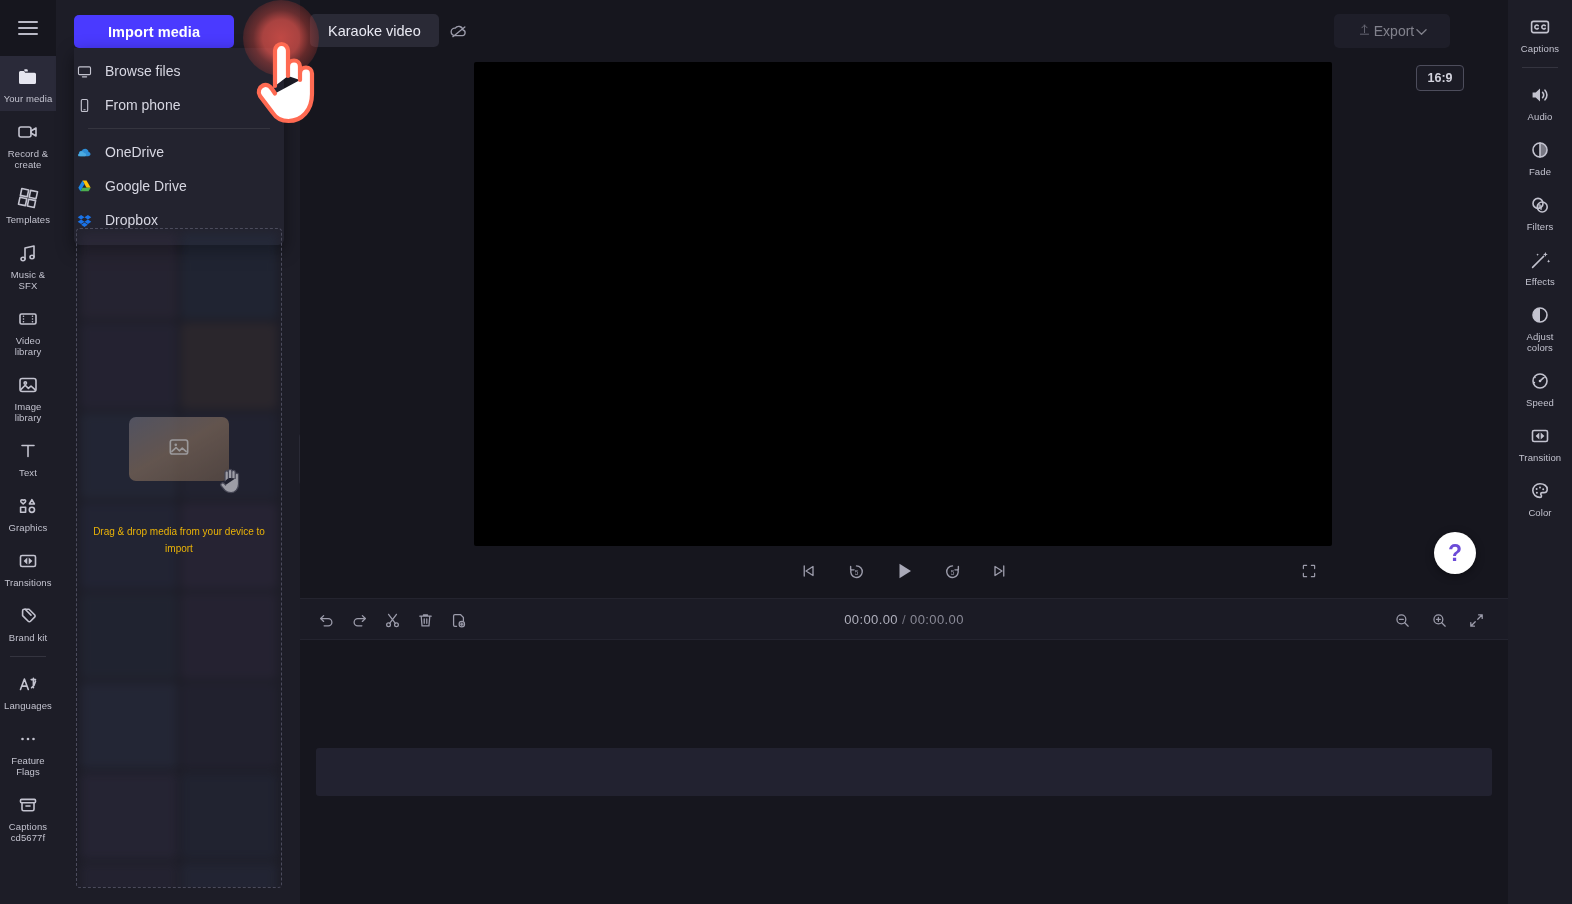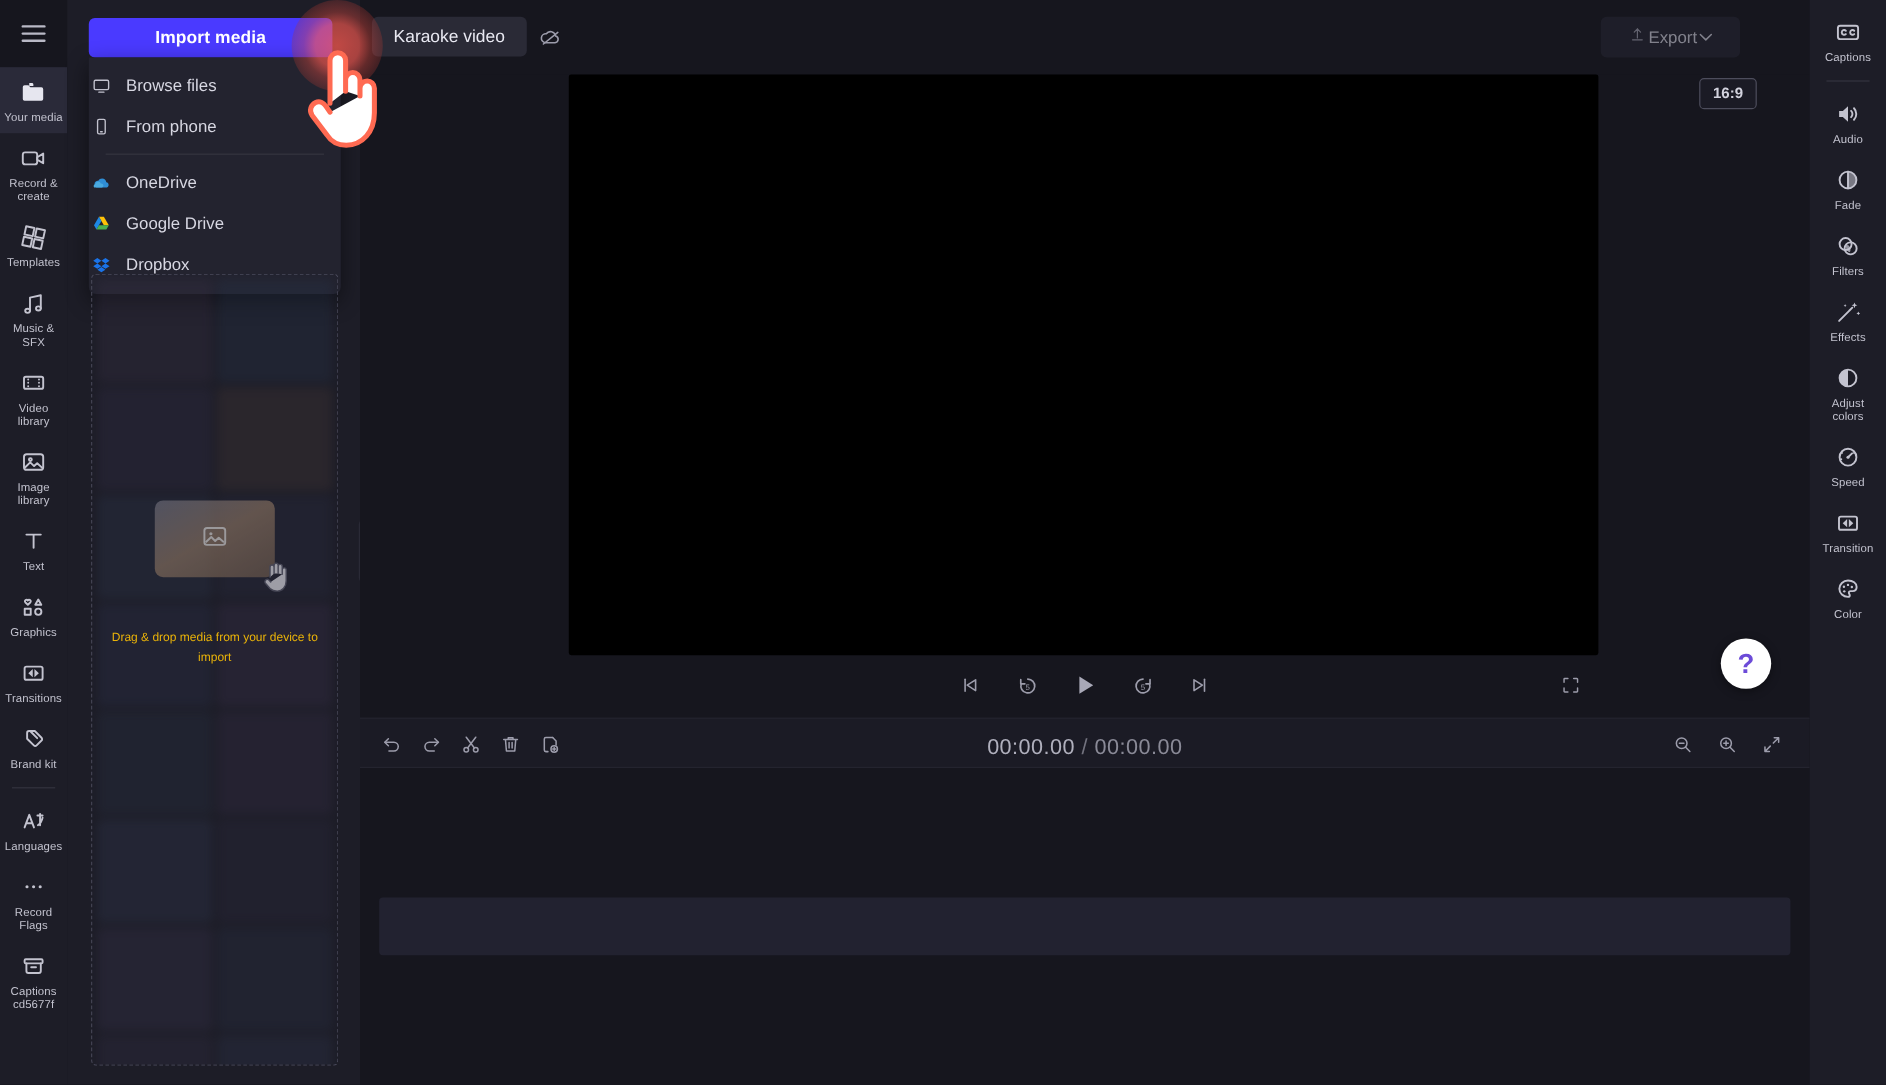--- a/index.html
+++ b/index.html
@@ -37,21 +37,21 @@
   .rail-icon { width: 24px; height: 24px; display: flex; align-items: center; justify-content: center; }
   .rail-icon svg { display: block; }
   .rail-sep { width: 36px; height: 1px; background: #34343f; margin: 6px 0; }
 
   
   #import-panel {
     position: absolute; left: 56px; top: 0; width: 244px; height: 904px;
     background: #1d1d27;
   }
   #import-btn {
-    position: absolute; left: 18px; top: 15px; width: 203px; height: 33px;
+    position: absolute; left: 18px; top: 15px; width: 160px; height: 33px;
     background: #4a3aff; border-radius: 5px; color: #fff; font-size: 14.5px;
     display: flex; align-items: center; justify-content: center; cursor: pointer;
     font-weight: 600; letter-spacing: .1px; border: none;
   }
   #import-menu {
     position: absolute; left: 18px; top: 48px; width: 210px;
     background: #23232f; border-radius: 0 0 6px 6px; padding: 6px 0 8px;
     box-shadow: 0 6px 18px rgba(0,0,0,.45);
   }
   .menu-row {
@@ -151,21 +151,21 @@
 
   
   #timeline-toolbar {
     position: absolute; left: 300px; top: 598px; width: 1208px; height: 42px;
     background: #1b1b25; border-top: 1px solid #24242f; border-bottom: 1px solid #24242f;
   }
   #tl-tools { position: absolute; left: 14px; top: 9px; display: flex; gap: 9px; }
   .tl-tool { width: 24px; height: 24px; display: flex; align-items: center; justify-content: center; cursor: pointer; }
   #timecode {
     position: absolute; left: 50%; transform: translateX(-50%); top: 13px;
-    font-size: 18px; color: #b0b0bd; letter-spacing: .4px;
+    font-size: 13px; color: #b0b0bd; letter-spacing: .4px;
   }
   #timecode .sep { color: #73737f; }
   #timecode .total { color: #8a8a97; }
   #tl-zoom { position: absolute; right: 20px; top: 9px; display: flex; gap: 13px; }
   #timeline-body {
     position: absolute; left: 300px; top: 640px; width: 1208px; height: 264px;
     background: #16161e;
   }
   #track-strip {
     position: absolute; left: 16px; top: 108px; width: 1176px; height: 48px;
@@ -314,21 +314,21 @@
     </div>
 
     <div class="rail-item">
       <span class="rail-icon">
         <svg width="24" height="24" viewBox="0 0 24 24">
             <circle class="icon-fill" cx="6.5" cy="12" r="1.3"></circle>
             <circle class="icon-fill" cx="12" cy="12" r="1.3"></circle>
             <circle class="icon-fill" cx="17.5" cy="12" r="1.3"></circle>
           </svg>
       </span>
-      <span class="rail-label">Record Flags</span>
+      <span class="rail-label">Feature Flags</span>
     </div>
 
     <div class="rail-item">
       <span class="rail-icon">
         <svg width="24" height="24" viewBox="0 0 24 24">
             <rect class="icon-stroke" x="4.5" y="6.4" width="15" height="3.4" rx="1"></rect>
             <path class="icon-stroke" d="M6 9.8v6.4a1.6 1.6 0 0 0 1.6 1.6h8.8a1.6 1.6 0 0 0 1.6-1.6V9.8"></path>
             <path class="icon-stroke" d="M10 13h4"></path>
           </svg>
       </span>

